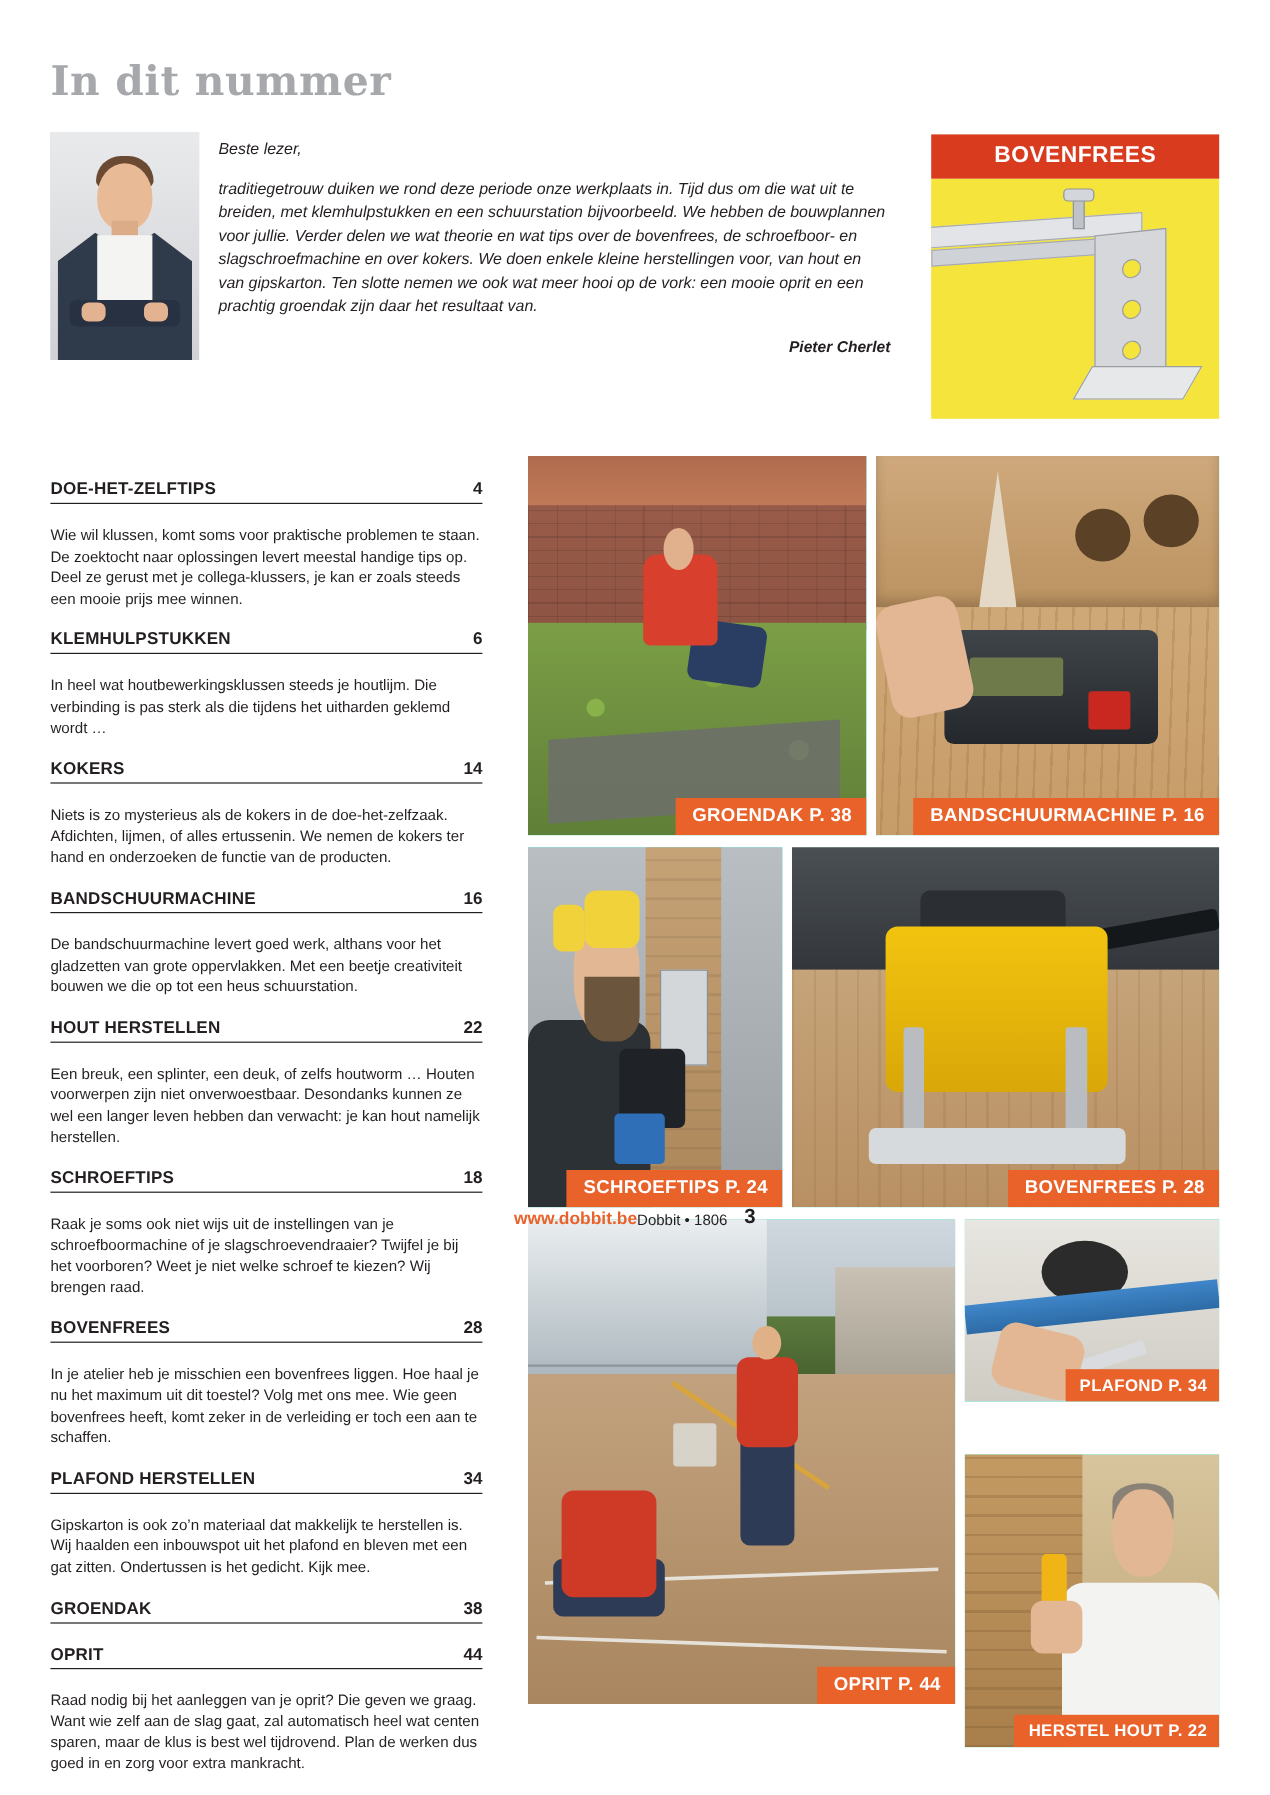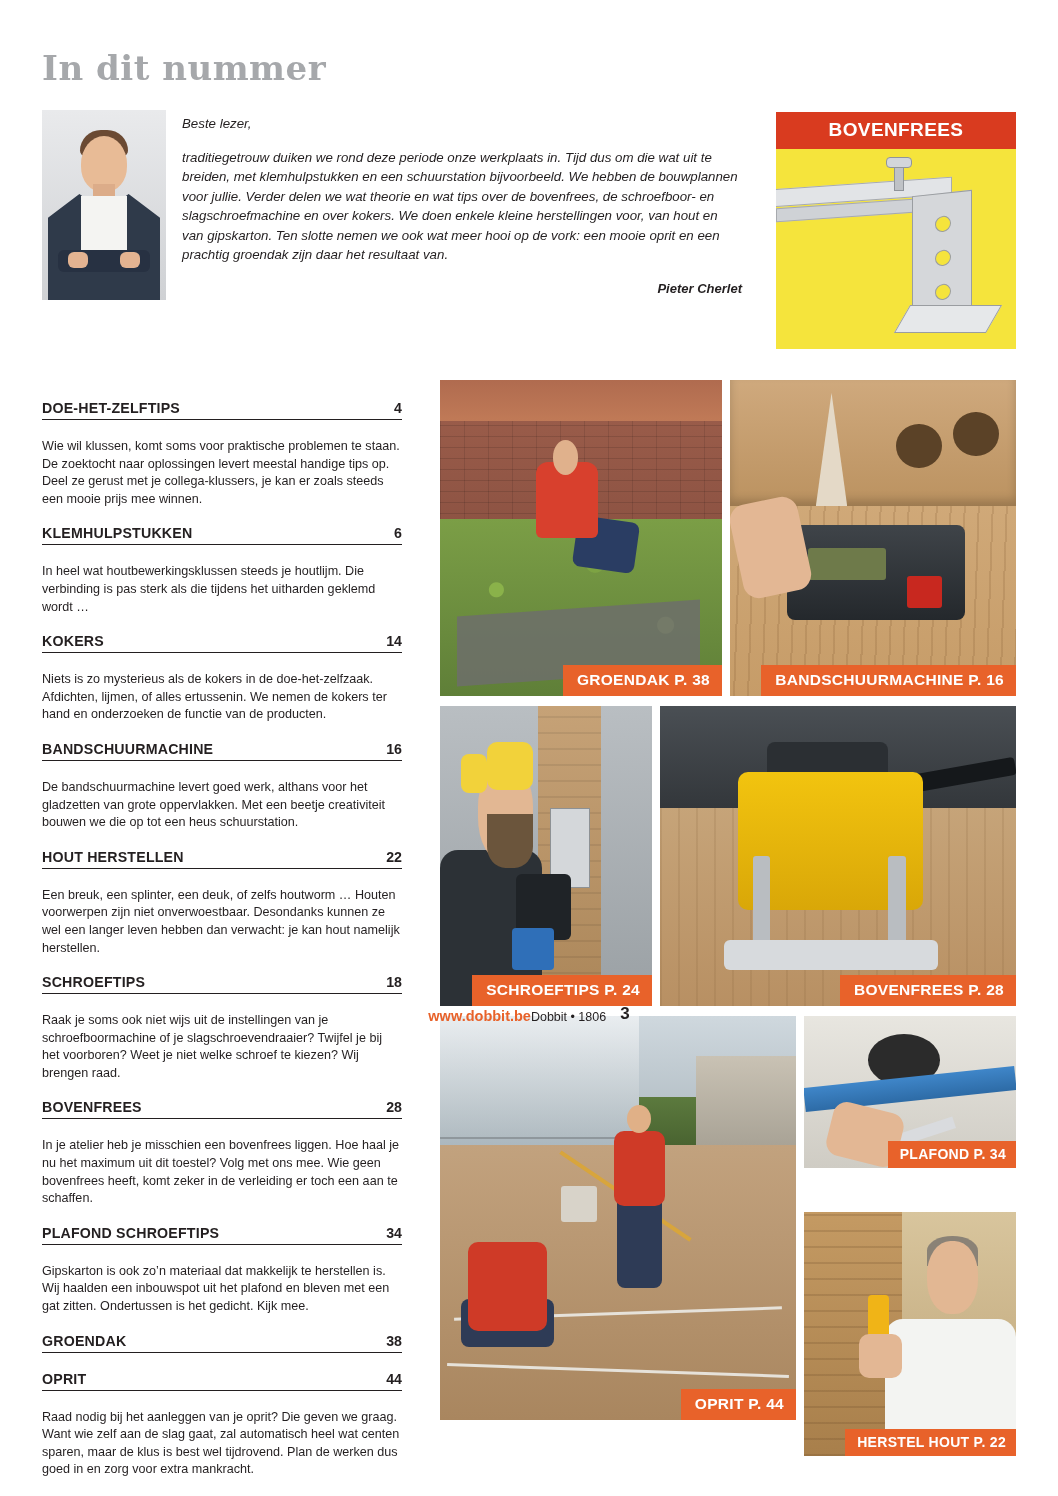--- a/index.html
+++ b/index.html
@@ -565,21 +565,21 @@
     <div class="toc-item">
       <div class="toc-head">
         <div class="toc-title">BOVENFREES</div>
         <div class="toc-page">28</div>
       </div>
       <div class="toc-desc">In je atelier heb je misschien een bovenfrees liggen. Hoe haal je nu het maximum uit dit toestel? Volg met ons mee. Wie geen bovenfrees heeft, komt zeker in de verleiding er toch een aan te schaffen.</div>
     </div>
 
     <div class="toc-item">
       <div class="toc-head">
-        <div class="toc-title">PLAFOND SCHROEFTIPS</div>
+        <div class="toc-title">PLAFOND HERSTELLEN</div>
         <div class="toc-page">34</div>
       </div>
       <div class="toc-desc">Gipskarton is ook zo’n materiaal dat makkelijk te herstellen is. Wij haalden een inbouwspot uit het plafond en bleven met een gat zitten. Ondertussen is het gedicht. Kijk mee.</div>
     </div>
 
     <div class="toc-item">
       <div class="toc-head">
         <div class="toc-title">GROENDAK</div>
         <div class="toc-page">38</div>
       </div>

